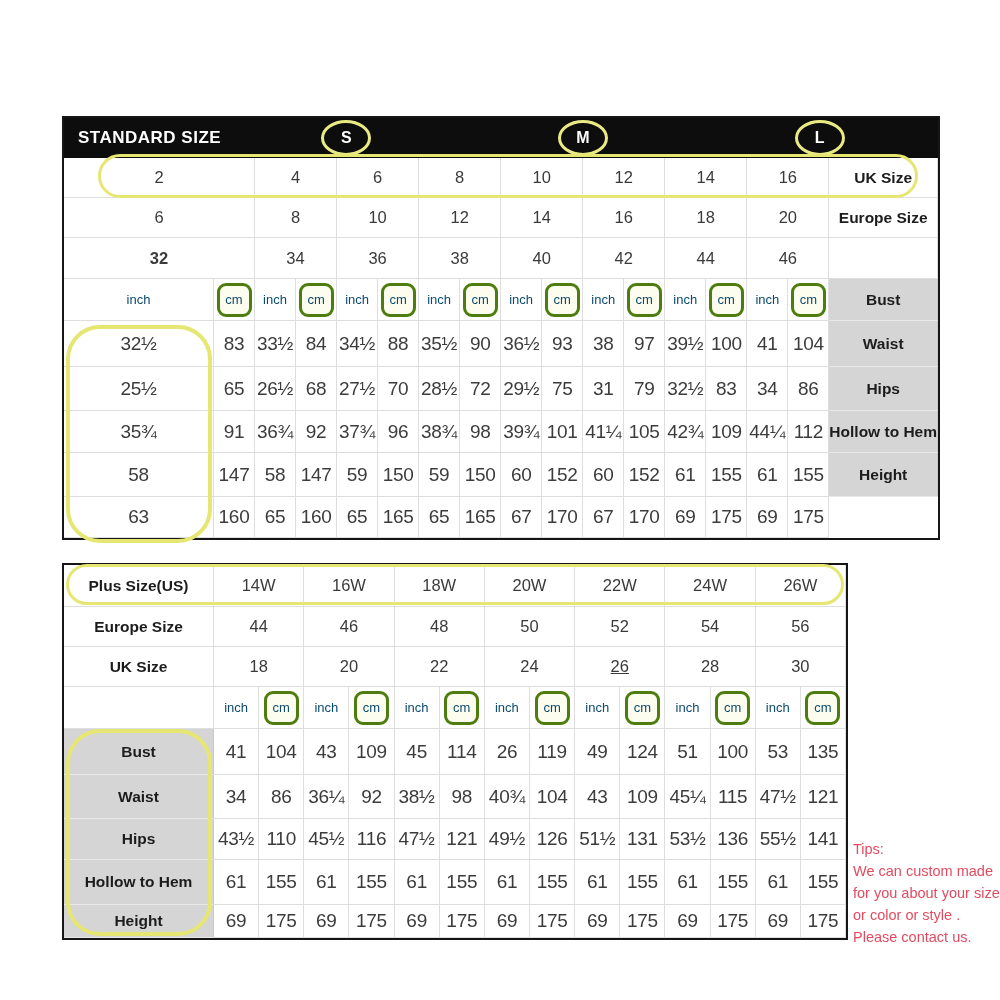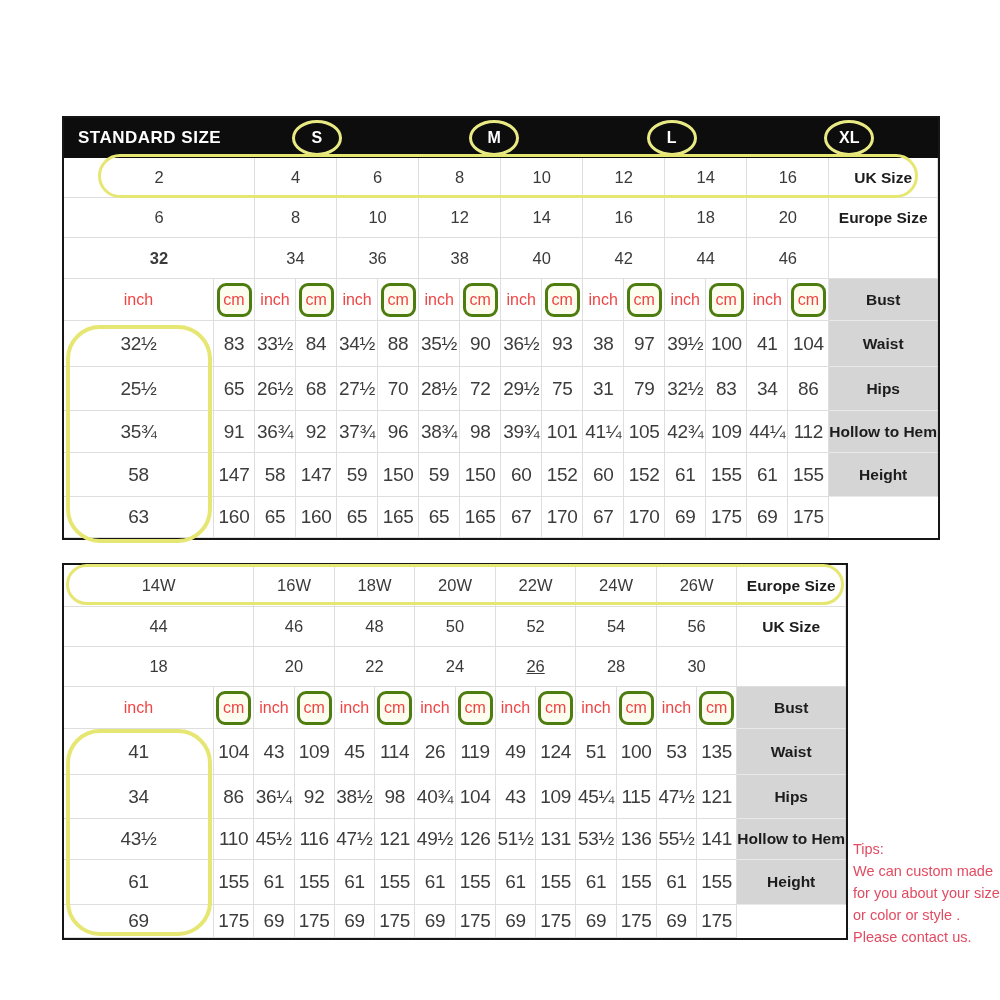--- a/index.html
+++ b/index.html
@@ -19,21 +19,21 @@
     grid-template-rows:42px 40px 40px 42px 46px 44px 41px 45px 33px;}
   .cell{
     display:flex;align-items:center;justify-content:center;
     border-right:1px solid #dedede;border-bottom:1px solid #dedede;
     font-size:16px;box-sizing:border-box;overflow:visible;white-space:nowrap;
   }
   .lbl{font-weight:bold;font-size:15.5px;color:#1c1c1c;}
   .mlbl{background:#d5d5d5;border-bottom:1px solid #e9e9e9;border-right:1px solid #c9c9c9;}
   .num{font-size:16.5px;color:#3a3a3a;}
   .meas{font-size:19px;color:#3c3c3c;letter-spacing:-0.3px;}
-  .unit{font-size:16px;color:#ef4444;text-align:center;}
+  .unit{font-size:13px;color:#0c4a6e;text-align:center;}
   .hdr{
     grid-column:1 / -1;display:flex;align-items:center;background:#0d0d0d;
   }
   .hdr-title{
     width:164px;padding-left:14px;box-sizing:border-box;color:#ffffff;
     font-weight:bold;font-size:17px;letter-spacing:0.5px;
   }
   .hdr-group{flex:1;display:flex;align-items:center;justify-content:center;}
   .size-circle{
     display:inline-flex;align-items:center;justify-content:center;
@@ -66,23 +66,20 @@
   <div class="hdr">
         <div class="hdr-title">STANDARD SIZE</div>
         <div class="hdr-group">
           <span class="size-circle">S</span>
         </div>
         <div class="hdr-group">
           <span class="size-circle">M</span>
         </div>
         <div class="hdr-group">
           <span class="size-circle">L</span>
-        </div>
-        <div class="hdr-group">
-          <span class="size-circle">XL</span>
         </div>
       </div>
       <div class="cell num" style="grid-column: span 2;">2</div>
       <div class="cell num" style="grid-column: span 2;">4</div>
       <div class="cell num" style="grid-column: span 2;">6</div>
       <div class="cell num" style="grid-column: span 2;">8</div>
       <div class="cell num" style="grid-column: span 2;">10</div>
       <div class="cell num" style="grid-column: span 2;">12</div>
       <div class="cell num" style="grid-column: span 2;">14</div>
       <div class="cell num" style="grid-column: span 2;">16</div>
@@ -221,20 +218,21 @@
       <div class="cell meas">69</div>
       <div class="cell meas">175</div>
       <div class="cell meas">69</div>
       <div class="cell meas">175</div>
     </div>
   <div class="ov ov-oval-us" style="position:absolute;left:98px;top:122px;"></div>
   <div class="ov ov-cap-std" style="position:absolute;left:66px;top:293px;"></div>
 
   <div class="tbl" id="plus-table">
 
+  <div class="cell lbl">Plus Size(US)</div>
       <div class="cell num" style="grid-column: span 2;">14W</div>
       <div class="cell num" style="grid-column: span 2;">16W</div>
       <div class="cell num" style="grid-column: span 2;">18W</div>
       <div class="cell num" style="grid-column: span 2;">20W</div>
       <div class="cell num" style="grid-column: span 2;">22W</div>
       <div class="cell num" style="grid-column: span 2;">24W</div>
       <div class="cell num" style="grid-column: span 2;">26W</div>
       <div class="cell lbl">Europe Size</div>
       <div class="cell num" style="grid-column: span 2;">44</div>
       <div class="cell num" style="grid-column: span 2;">46</div>

